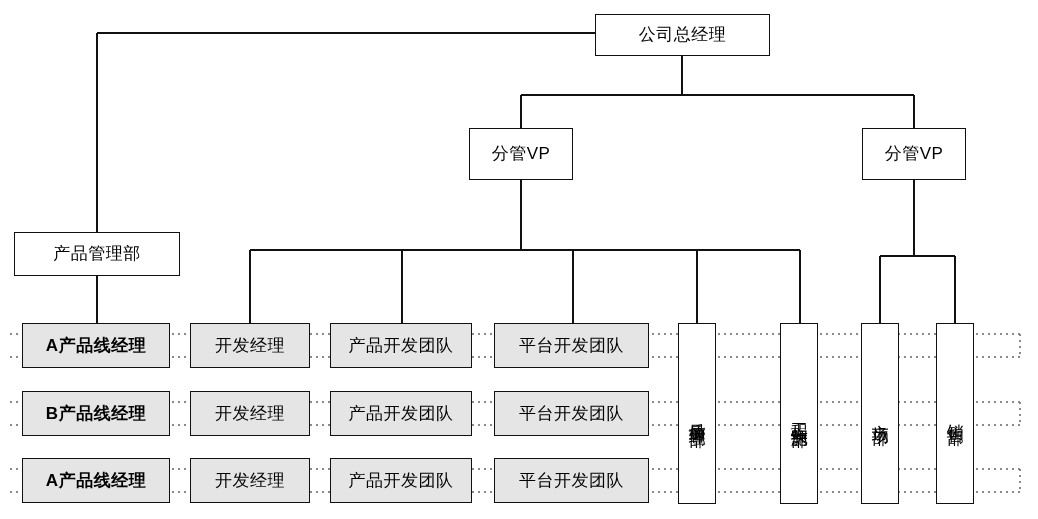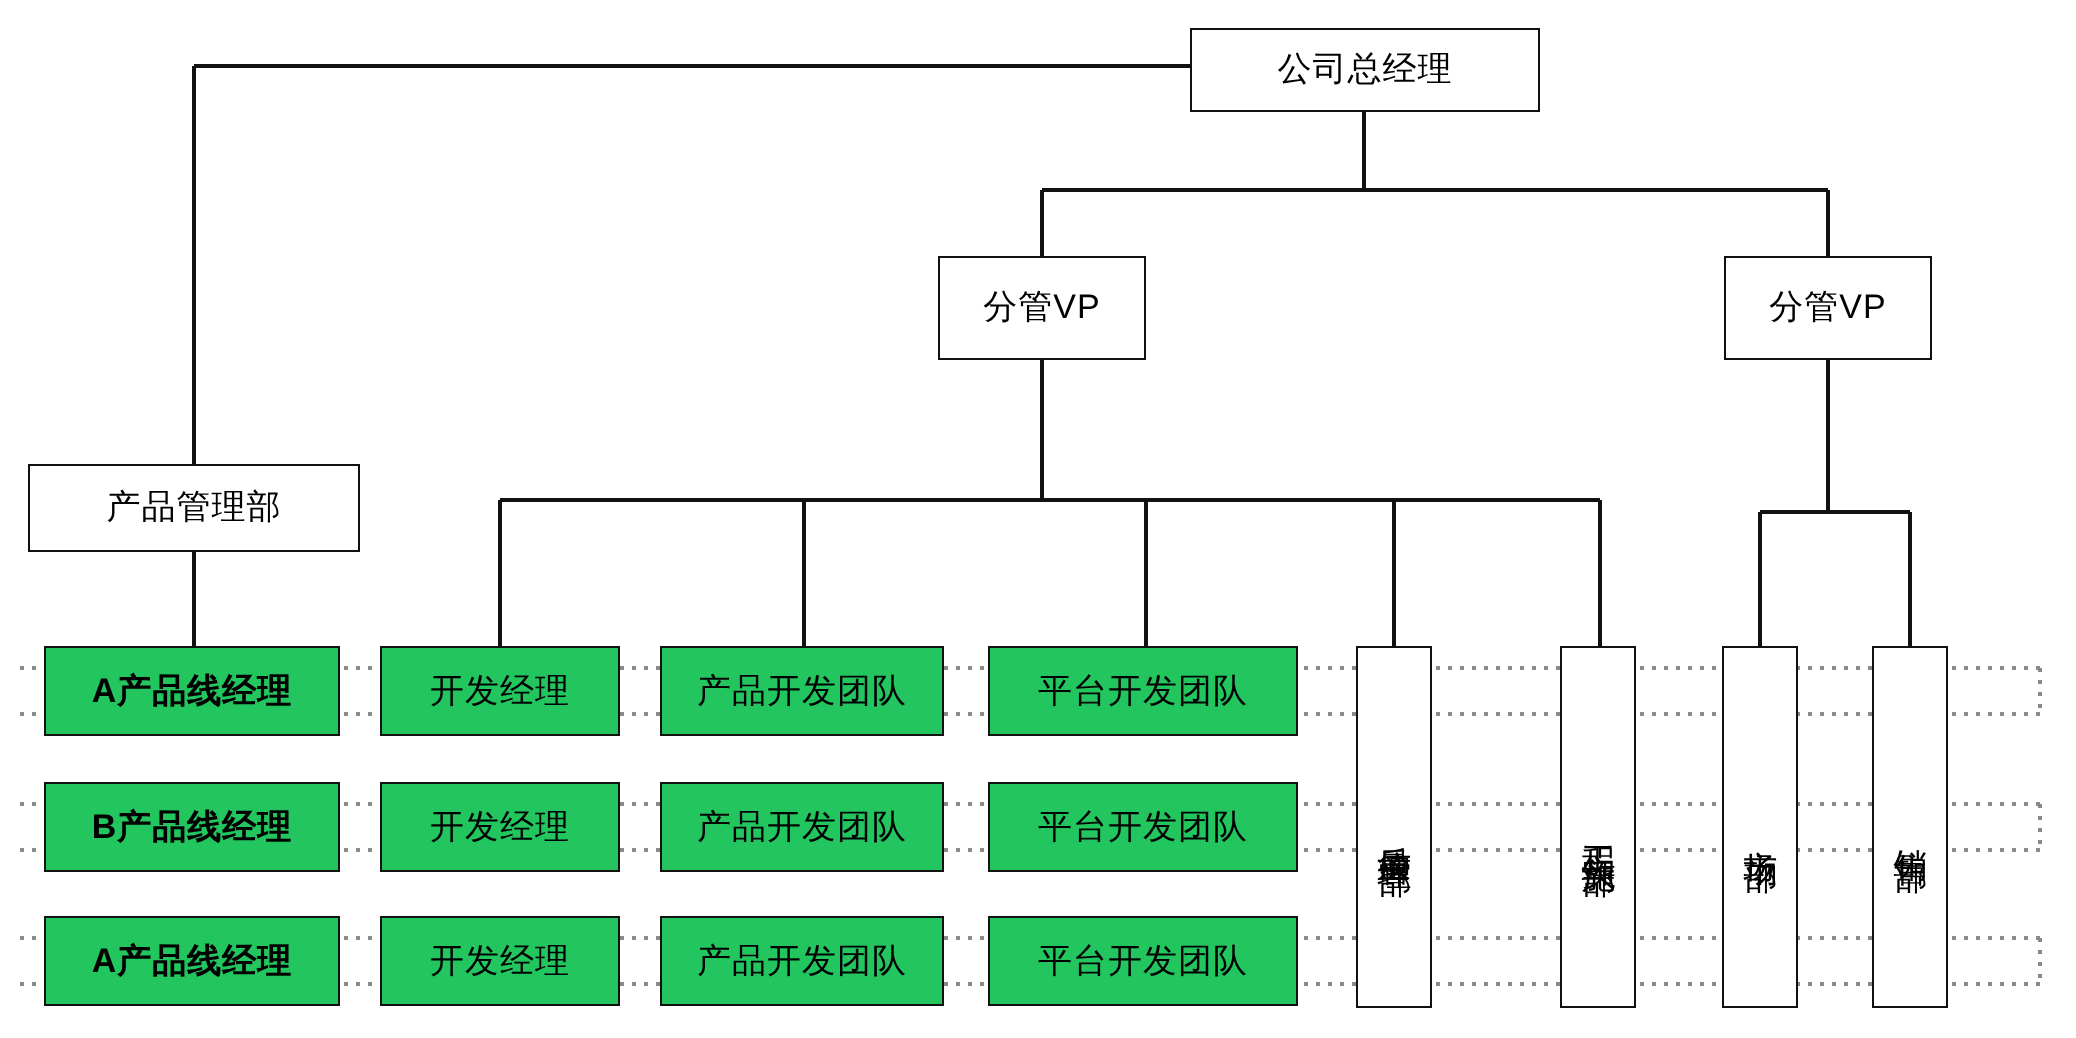--- a/index.html
+++ b/index.html
@@ -34,21 +34,21 @@
     align-items: center;
     justify-content: center;
     text-align: center;
     font-size: 17px;
     color: #000000;
     line-height: 1.15;
     letter-spacing: 0.5px;
     z-index: 3;
   }
   .node.filled {
-    background: #22c55e;
+    background: #e5e5e5;
   }
   .node.bold {
     font-weight: bold;
   }
   .node.vertical {
     writing-mode: vertical-rl;
     text-orientation: upright;
     letter-spacing: 2px;
     padding: 6px 0;
     background: #ffffff;

